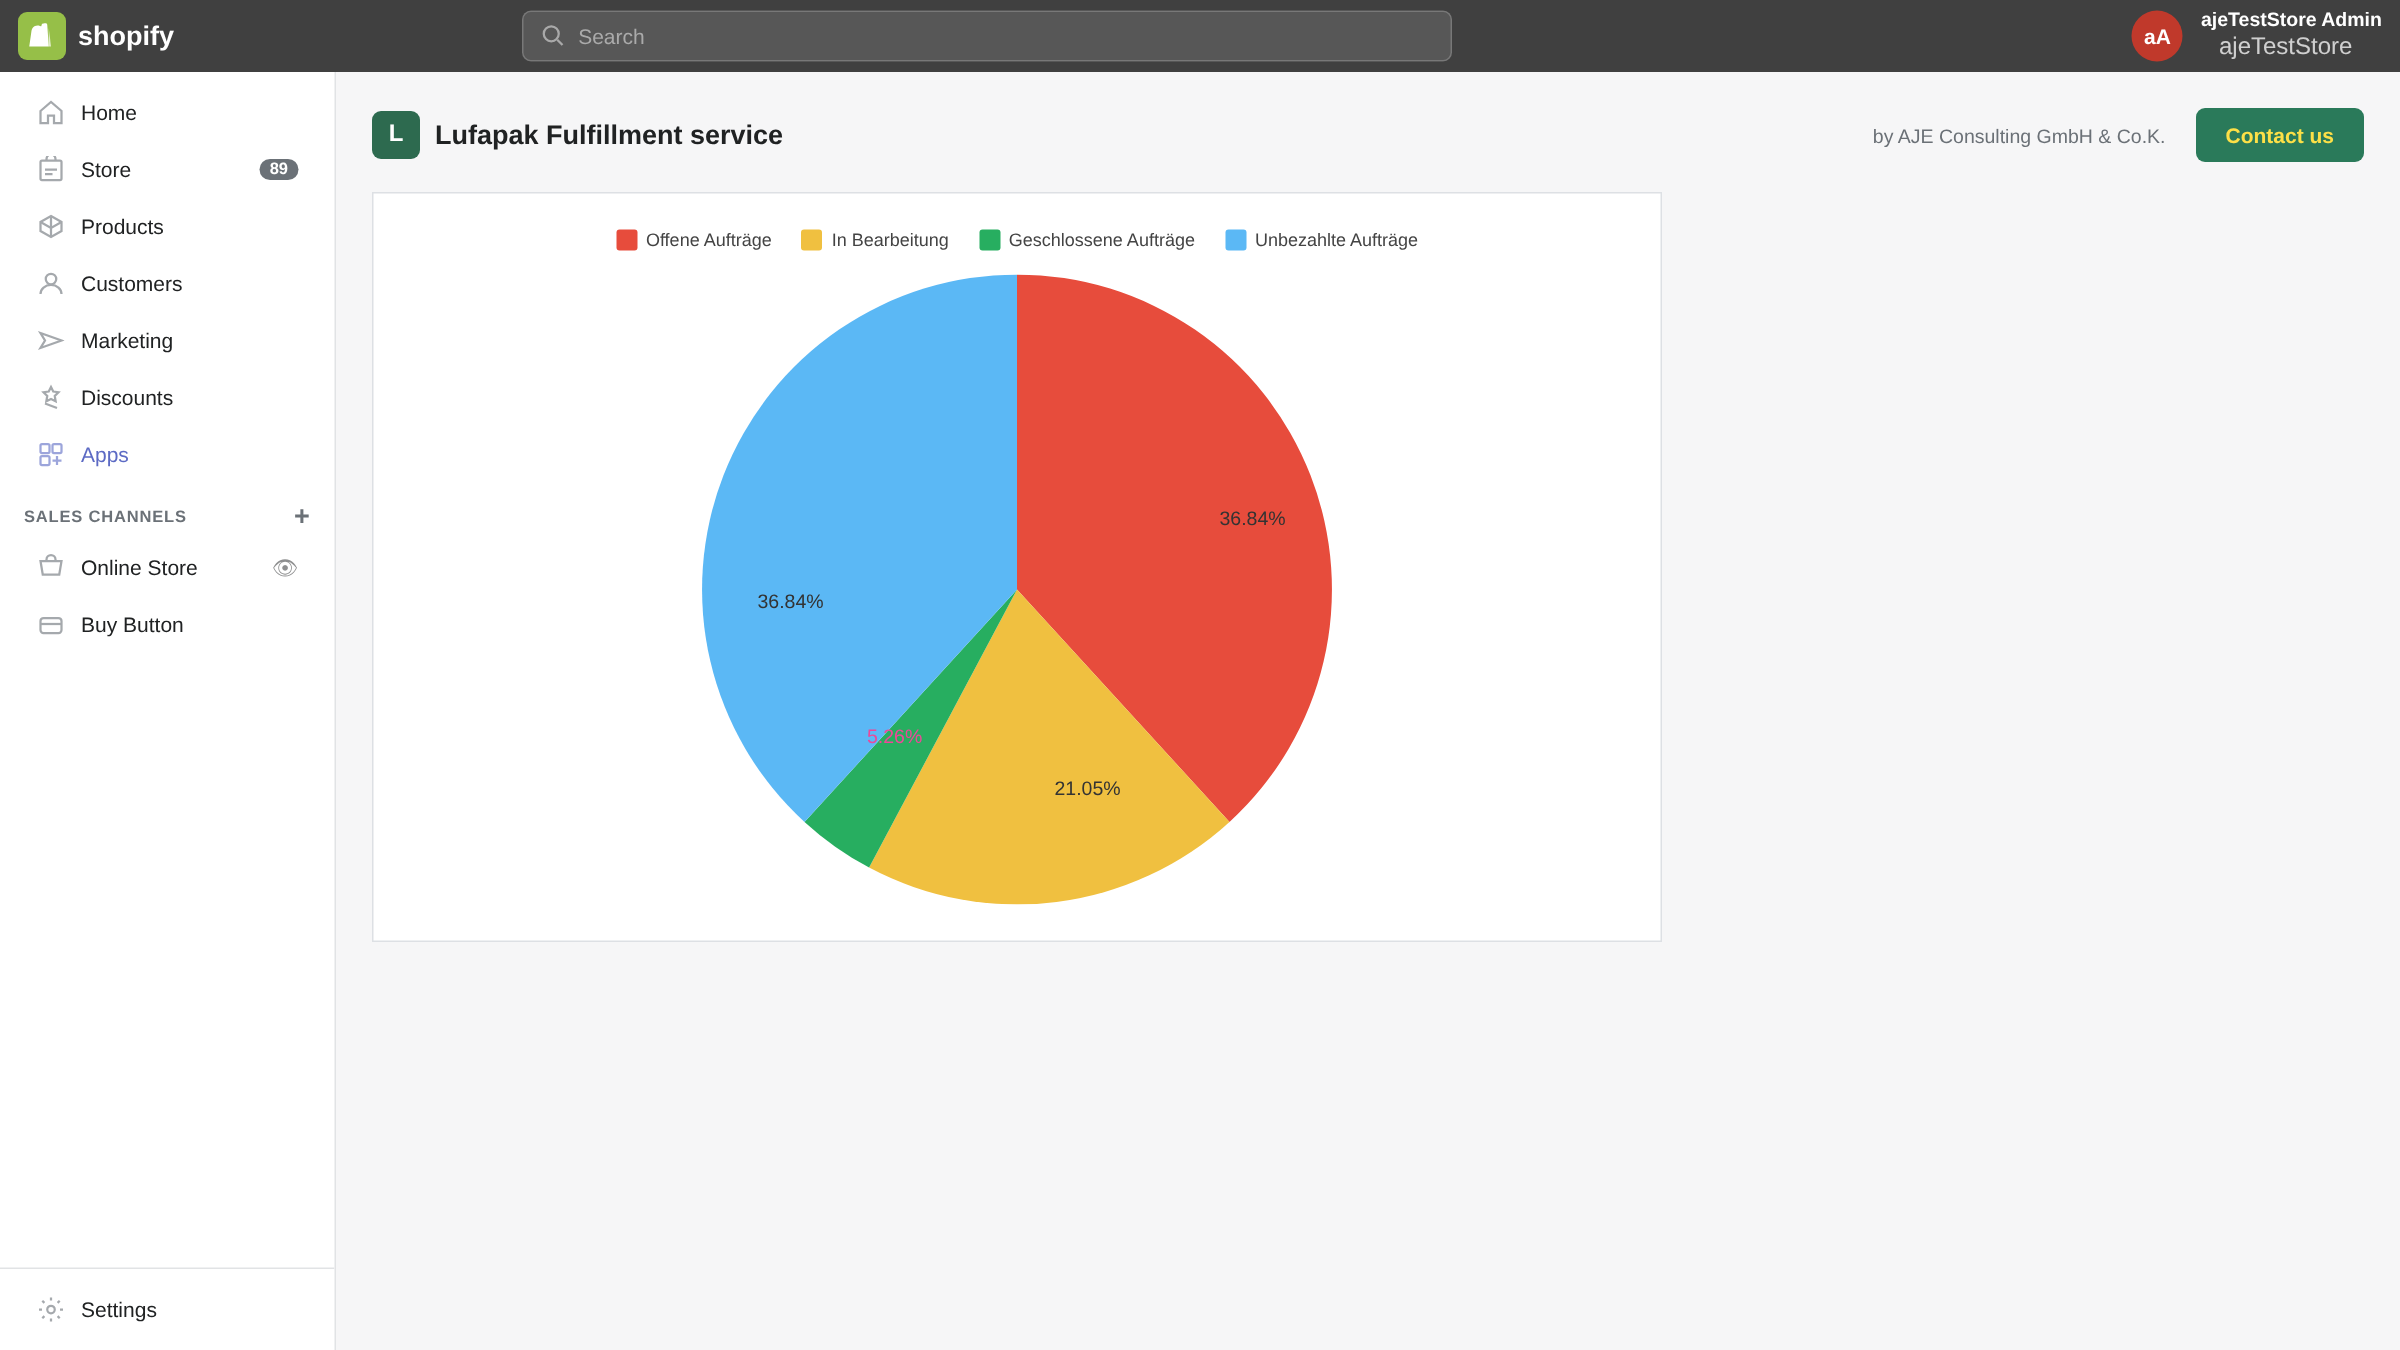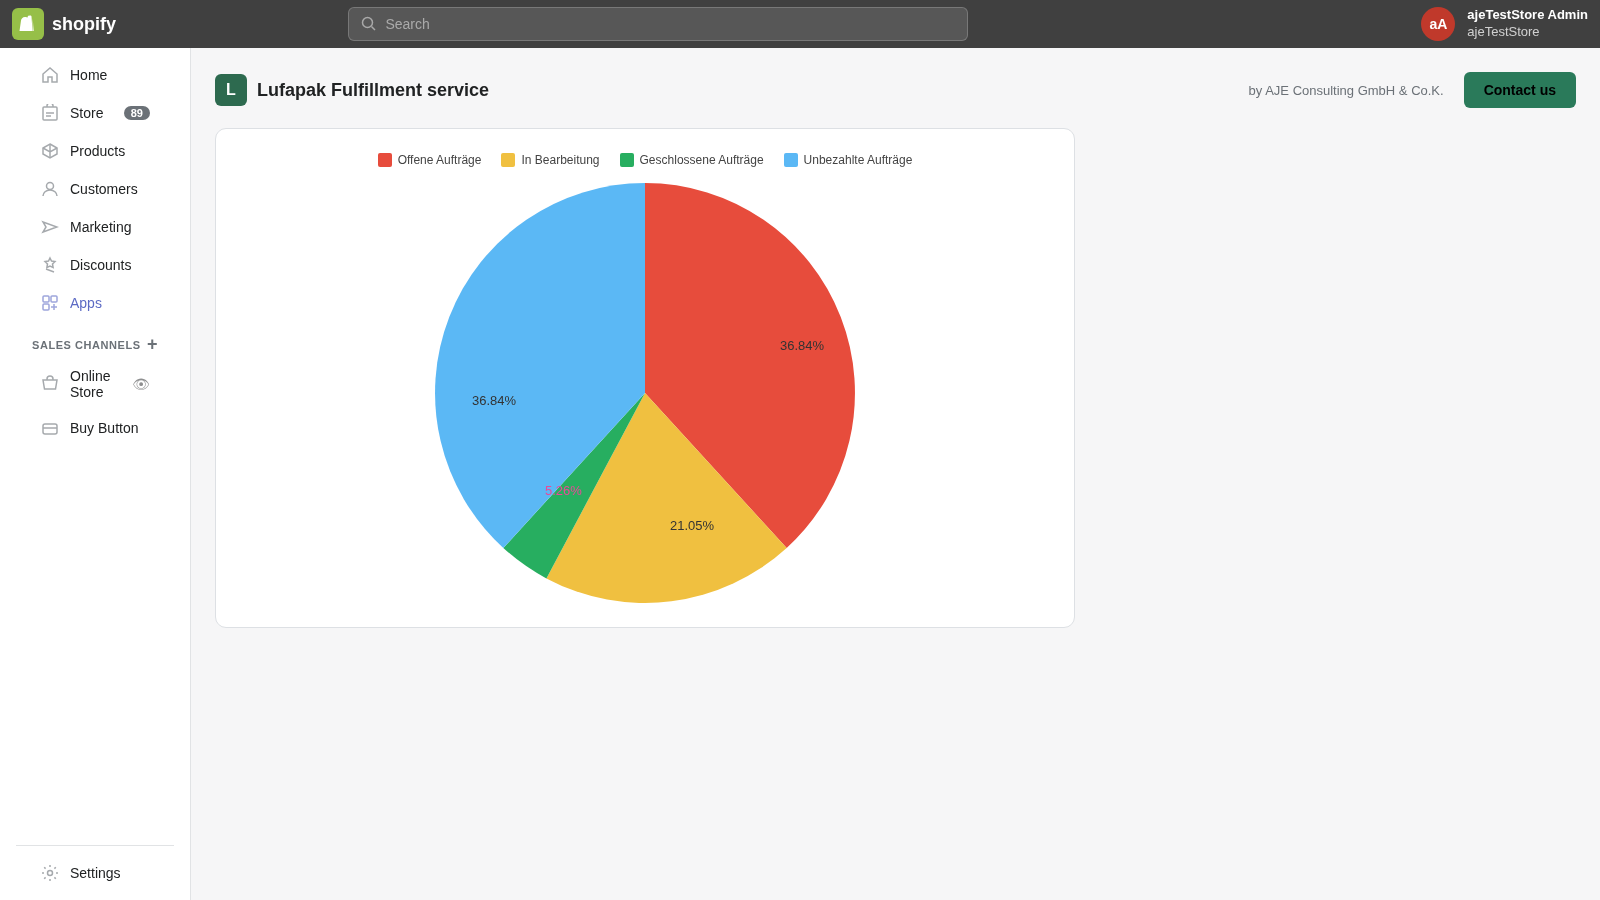--- a/index.html
+++ b/index.html
@@ -24,28 +24,28 @@
     .search-bar {
       flex: 1; max-width: 620px; margin: 17px auto;
       background: rgba(255,255,255,0.12); border: 1px solid rgba(255,255,255,0.2); border-radius: 6px;
       display: flex; align-items: center; padding: 0 12px; gap: 8px; height: 34px; color: #ccc; font-size: 14px; cursor: text;
     }
     .search-icon-svg { opacity: 0.7; }
     .topnav-right { margin-left: auto; display: flex; align-items: center; gap: 12px; justify-content: flex-end; }
     .avatar { background: #c0392b; color: white; border-radius: 50%; width: 34px; height: 34px; display: flex; align-items: center; justify-content: center; font-size: 14px; font-weight: 700; }
     .user-info { color: white; font-size: 13px; line-height: 1.3; }
     .user-info .admin { font-weight: 600; font-size: 13px; }
-    .user-info .store { font-size: 13px; opacity: 0.75; }
+    .user-info .store { font-size: 16px; opacity: 0.75; margin-left: 12px; }
 
     
     .layout { display: flex; flex: 1; overflow: hidden; }
 
     
     .sidebar {
-      width: 191px; background: white; border-right: 1px solid #e1e3e5; display: flex; flex-direction: column; flex-shrink: 0; overflow-y: auto; padding: 8px 16px;
+      width: 224px; background: white; border-right: 1px solid #e1e3e5; display: flex; flex-direction: column; flex-shrink: 0; overflow-y: auto; padding: 8px 0; text-align: center;
     }
     .nav-item {
       display: flex; align-items: center; gap: 10px; padding: 8px 16px; cursor: pointer; font-size: 14px; color: #202223; border-radius: 6px; margin: 1px 8px; position: relative;
     }
     .nav-icon { width: 20px; height: 20px; display: flex; align-items: center; justify-content: center; opacity: 0.6; flex-shrink: 0; }
     .nav-badge {
       margin-left: auto; background: #6b7177; color: white; border-radius: 10px; padding: 1px 7px; font-size: 11px; font-weight: 600;
     }
     .nav-section-label {
       font-size: 11px; font-weight: 600; color: #6b7177; padding: 12px 16px 4px; letter-spacing: 0.05em; display: flex; align-items: center; justify-content: space-between;
@@ -59,26 +59,26 @@
 
     
     .app-header {
       display: flex; align-items: center; justify-content: space-between; margin-bottom: 20px;
     }
     .app-title-area { display: flex; align-items: center; gap: 10px; }
     .app-logo { background: #2d6a4f; color: white; font-weight: 700; font-size: 16px; border-radius: 6px; width: 32px; height: 32px; display: flex; align-items: center; justify-content: center; }
     .app-title { font-size: 18px; font-weight: 600; color: #202223; }
     .app-by { color: #6b7177; font-size: 13px; }
     .contact-btn {
-      background: #2a7a5a; color: #000000; border: none; border-radius: 6px; padding: 10px 20px; font-size: 14px; font-weight: 600; cursor: pointer;
+      background: #2a7a5a; color: #fde047; border: none; border-radius: 6px; padding: 10px 20px; font-size: 14px; font-weight: 600; cursor: pointer;
     }
 
     
     .chart-card {
-      background: white; border: 1px solid #dde0e4; border-radius: 11px; padding: 24px; max-width: 860px;
+      background: white; border: 1px solid #dde0e4; border-radius: 0; padding: 24px; max-width: 860px;
     }
     .chart-legend {
       display: flex; gap: 20px; margin-bottom: 16px; justify-content: center; flex-wrap: wrap;
     }
     .legend-item { display: flex; align-items: center; gap: 6px; font-size: 12px; color: #444; }
     .legend-dot { width: 14px; height: 14px; border-radius: 2px; flex-shrink: 0; }
 
     
     .pie-container { display: flex; justify-content: center; margin-top: 8px; }
     svg.pie { width: 420px; height: 420px; }

